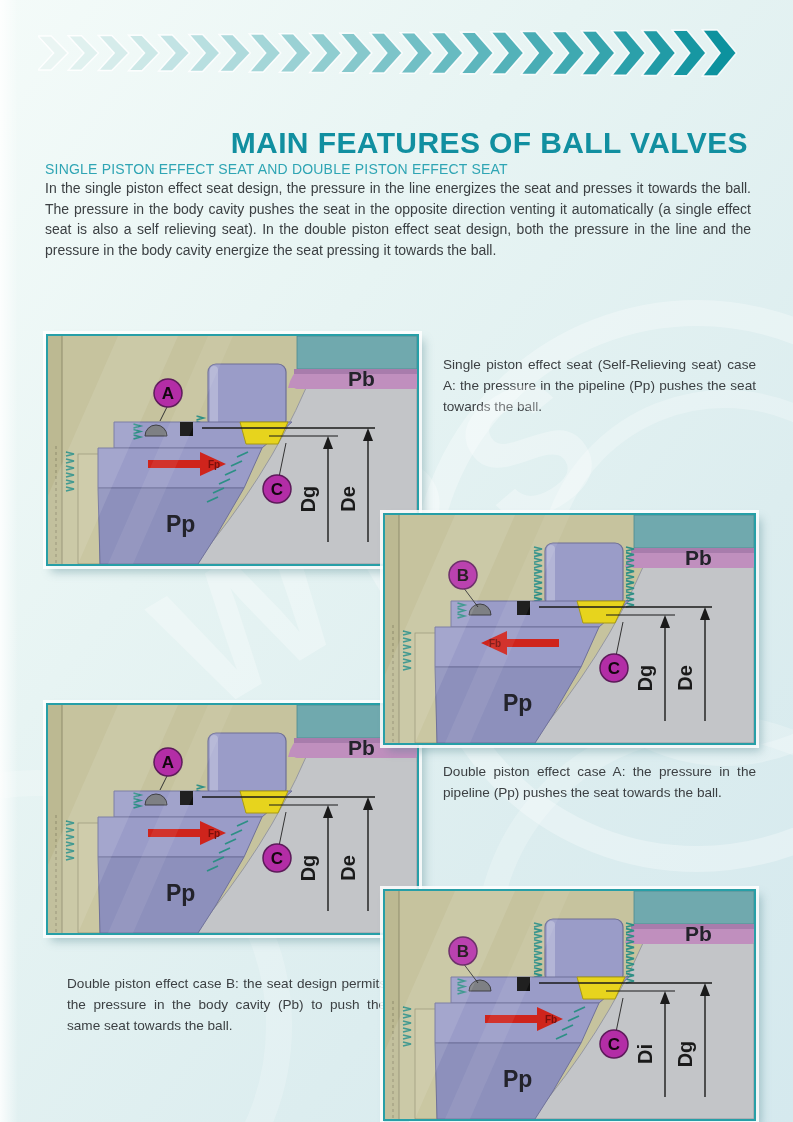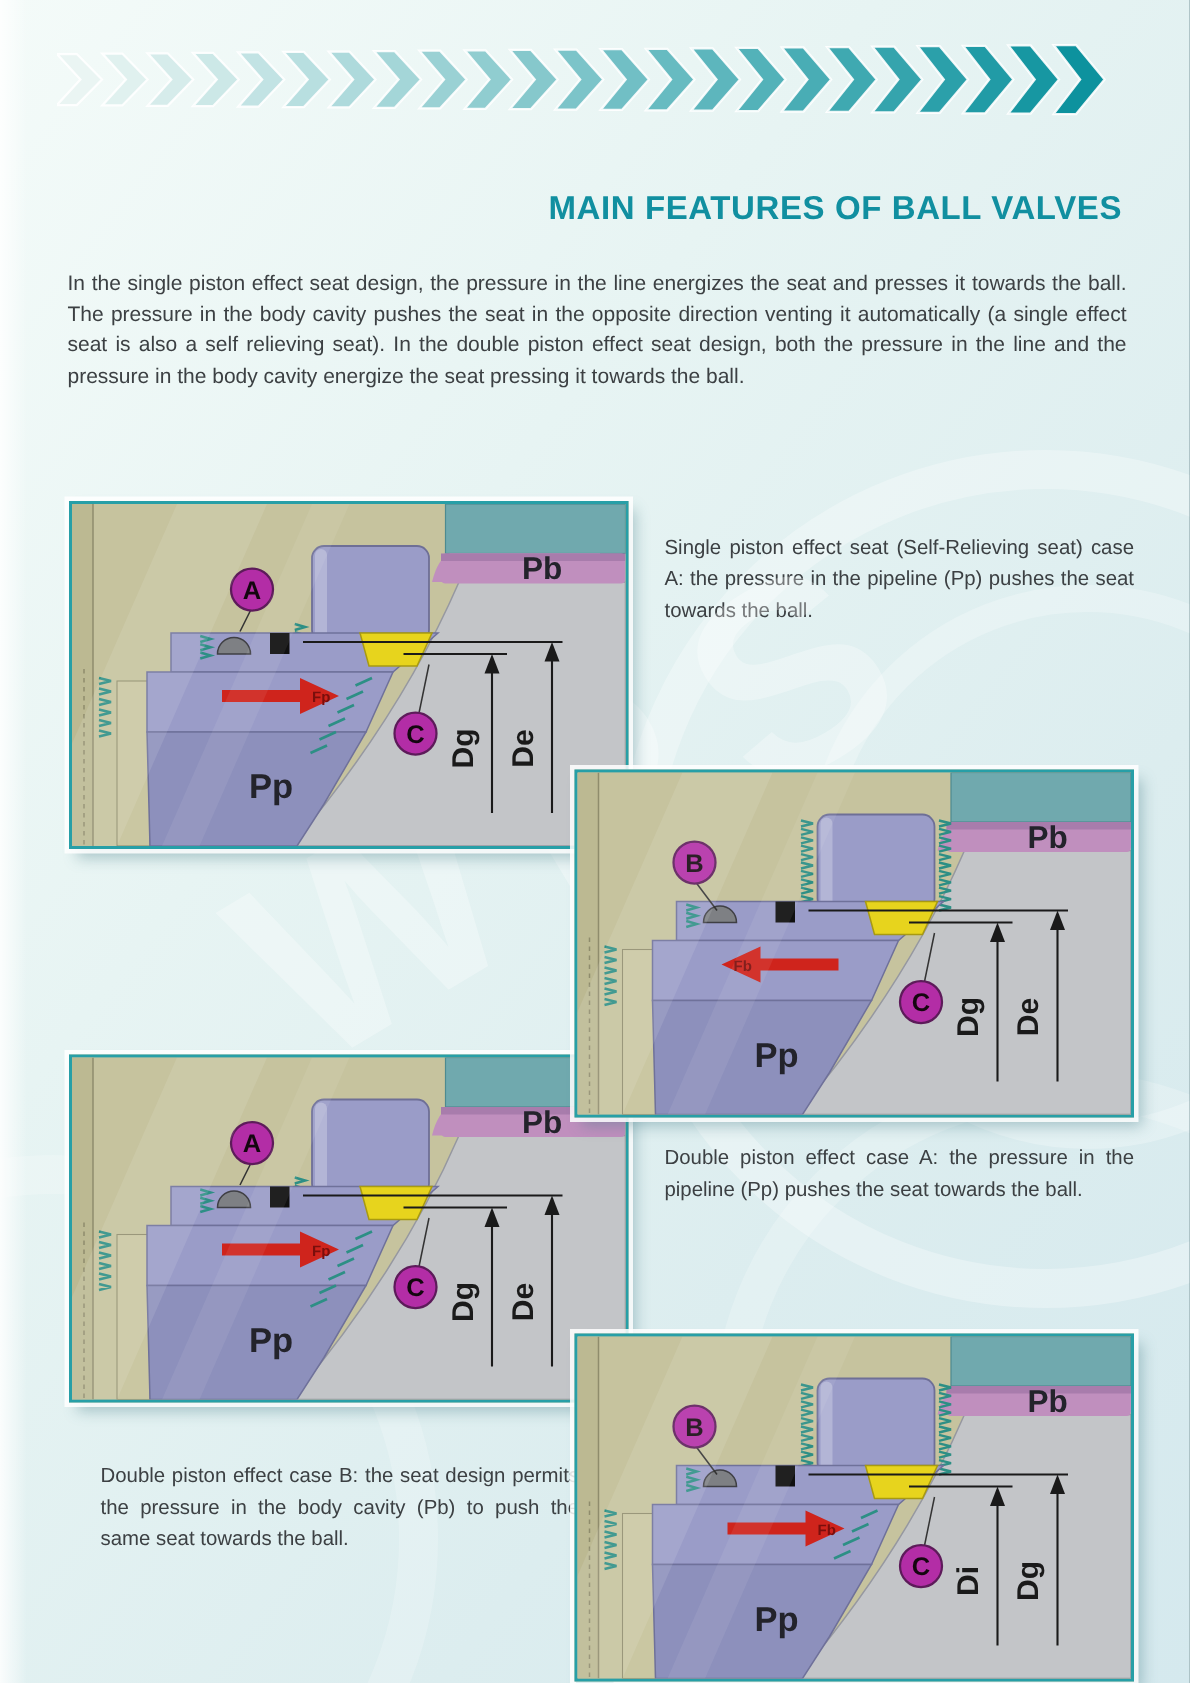--- a/index.html
+++ b/index.html
@@ -17,21 +17,21 @@
   .arc2{width:340px;height:340px;right:-120px;top:390px;border:18px solid rgba(255,255,255,0.25);}
   .arc3{width:420px;height:420px;right:-150px;bottom:-60px;border:24px solid rgba(255,255,255,0.22);}
   .arc4{width:460px;height:460px;left:-220px;bottom:-160px;border:26px solid rgba(255,255,255,0.20);}
   .edge-light{position:absolute;left:0;top:0;width:18px;height:100%;
     background:linear-gradient(90deg,rgba(255,255,255,0.85),rgba(255,255,255,0));}
 
   .chevron-band{position:absolute;left:38px;top:28px;width:722px;height:50px;}
 
   .page-title{
     position:absolute;top:126px;right:45px;
-    font-size:22px;font-weight:bold;letter-spacing:0.4px;
+    font-size:30px;font-weight:bold;letter-spacing:0.4px;
     color:#118fa0;white-space:nowrap;
   }
   .section-heading{
     position:absolute;top:161px;left:45px;width:710px;
     font-size:14px;color:#2fa5b4;letter-spacing:0.2px;
   }
   .intro{
     position:absolute;top:178px;left:45px;width:706px;
     font-size:14px;line-height:20.5px;color:#3c4043;text-align:justify;
   }
@@ -105,20 +105,21 @@
         <polygon points="573.8,2.8 588.5,2.8 607.3,25.0 588.5,47.2 573.8,47.2 591.2,25.0" fill="rgb(43,160,170)" stroke="rgba(255,255,255,0.9)" stroke-width="1.5"></polygon>
         <polygon points="604.0,2.5 618.8,2.5 637.6,25.0 618.8,47.5 604.0,47.5 621.5,25.0" fill="rgb(33,155,166)" stroke="rgba(255,255,255,0.9)" stroke-width="1.5"></polygon>
         <polygon points="634.2,2.3 649.1,2.3 668.0,25.0 649.1,47.7 634.2,47.7 651.8,25.0" fill="rgb(23,151,162)" stroke="rgba(255,255,255,0.9)" stroke-width="1.5"></polygon>
         <polygon points="664.4,2.0 679.4,2.0 698.4,25.0 679.4,48.0 664.4,48.0 682.1,25.0" fill="rgb(13,146,158)" stroke="rgba(255,255,255,0.9)" stroke-width="1.5"></polygon>
       </svg>
   </div>
 
   <div class="watermark">WPS</div>
 
   <div class="page-title">MAIN FEATURES OF BALL VALVES</div>
+  <div class="section-heading">SINGLE PISTON EFFECT SEAT AND DOUBLE PISTON EFFECT SEAT</div>
   <div class="intro">In the single piston effect seat design, the pressure in the line energizes the seat and presses it towards the ball. The pressure in the body cavity pushes the seat in the opposite direction venting it automatically (a single effect seat is also a self relieving seat). In the double piston effect seat design, both the pressure in the line and the pressure in the body cavity energize the seat pressing it towards the ball.</div>
 
   <div class="figure fig-0">
       <svg class="fig-svg" viewBox="0 0 369 228" style="font-family: &quot;Liberation Sans&quot;, sans-serif;">
     <rect x="0" y="0" width="369" height="228" fill="#c6c39e"></rect>
     <rect x="0" y="0" width="14" height="228" fill="#bcb992"></rect>
     <line x1="14" y1="0" x2="14" y2="228" stroke="#8f8c6c" stroke-width="1"></line>
     <line x1="8" y1="110" x2="8" y2="228" stroke="#8f8c6c" stroke-width="1" stroke-dasharray="3,3"></line>
     <rect x="30" y="118" width="22" height="110" fill="#cac7a2" stroke="#8f8c6c" stroke-width="0.7"></rect>
     <path d="M18,116 l8,2 l-8,2 M18,123 l8,2 l-8,2 M18,130 l8,2 l-8,2 M18,137 l8,2 l-8,2 M18,144 l8,2 l-8,2 M18,151 l8,2 l-8,2 " fill="none" stroke="#2d8f85" stroke-width="1.6"></path>

